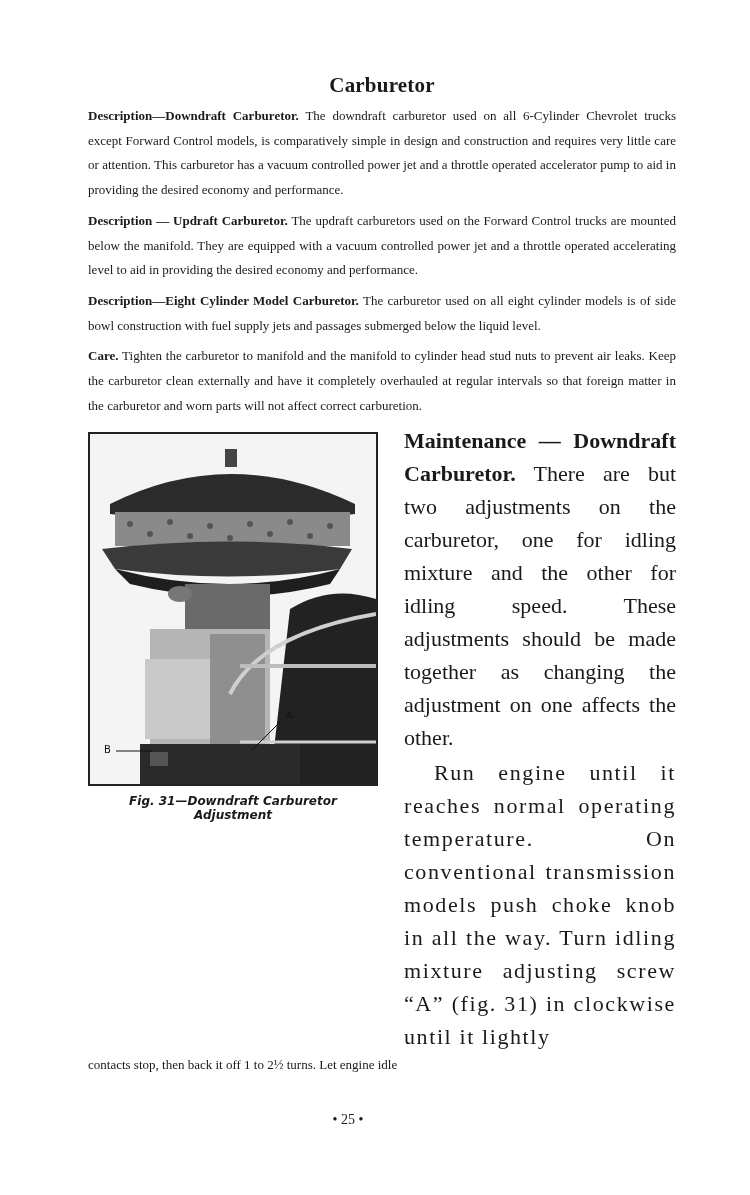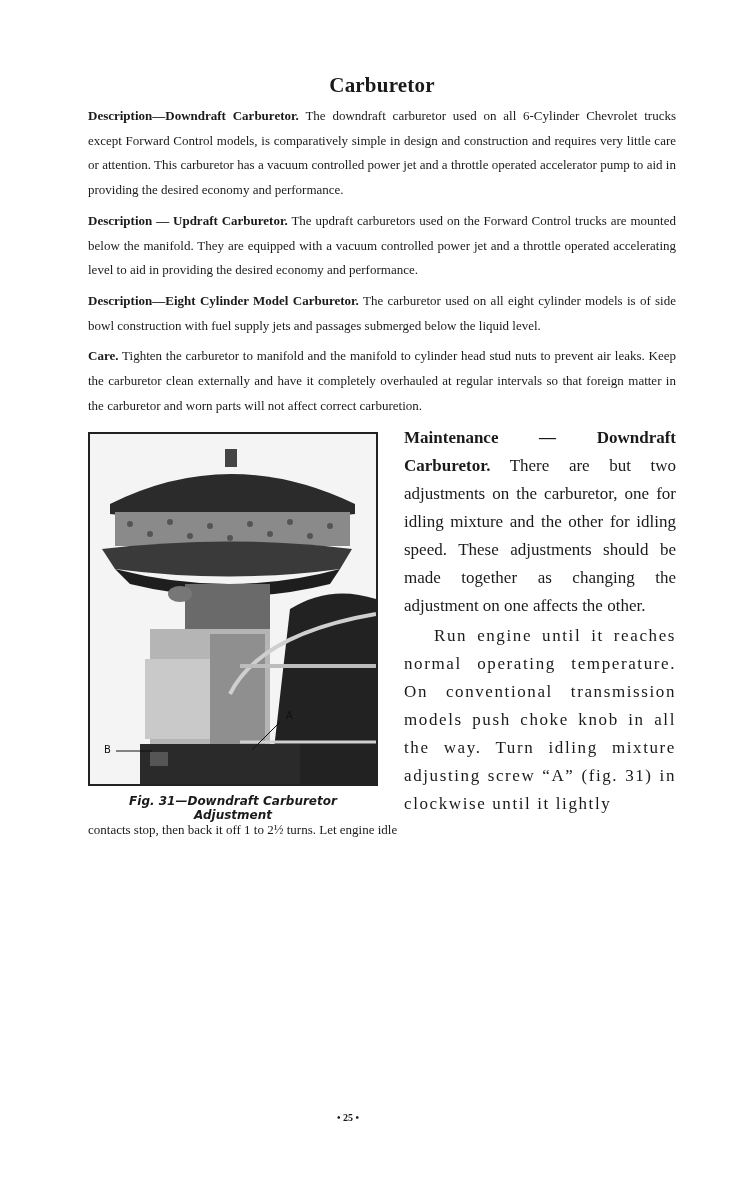--- a/index.html
+++ b/index.html
@@ -12,25 +12,25 @@
         font-family: "Liberation Serif", serif; }
     p + p { margin-top: 6px; }
     .head { font-weight: bold; }
     .float-wrap { position: relative; margin-top: 6px; }
     .figure { position: absolute; left: 0; top: 8px; width: 296px; }
     .photo { width: 286px; height: 350px; border: 2px solid #222; position: relative; overflow: hidden;
              background: #f6f6f6; }
     .caption { font-family: "DejaVu Sans", sans-serif; font-weight: bold; font-style: italic;
                font-size: 12px; text-align: center; margin-top: 8px; line-height: 14px; width: 290px; }
     .right-col { margin-left: 316px; width: 272px; }
-    .right-col p { font-size: 17px; line-height: 28px; }
+    .right-col p { font-size: 22px; line-height: 33px; }
     .indent { text-indent: 30px; letter-spacing: 1.6px; }
     .full-line { margin-top: 0; }
     .pageno { position: absolute; left: 0; width: 696px; top: 1112px; text-align: center;
-              font-weight: bold; font-size: 10px; font-family: "Liberation Serif", serif; }
+              font-weight: normal; font-size: 14px; font-family: "Liberation Serif", serif; }
     .lbl { position: absolute; font-family: "DejaVu Sans", sans-serif; font-size: 10px; color: #111; }
   </style>
 </head>
 <body>
 
 <div class="page">
   <div class="title">Carburetor</div>
 
   <p><span class="head">Description—Downdraft Carburetor.</span><span> The downdraft carburetor used on all 6-Cylinder Chevrolet trucks except Forward Control models, is comparatively simple in design and construction and requires very little care or attention. This carburetor has a vacuum controlled power jet and a throttle operated accelerator pump to aid in providing the desired economy and performance.</span></p>
   <p><span class="head">Description — Updraft Carburetor.</span><span> The updraft carburetors used on the Forward Control trucks are mounted below the manifold. They are equipped with a vacuum controlled power jet and a throttle operated accelerating level to aid in providing the desired economy and performance.</span></p>

